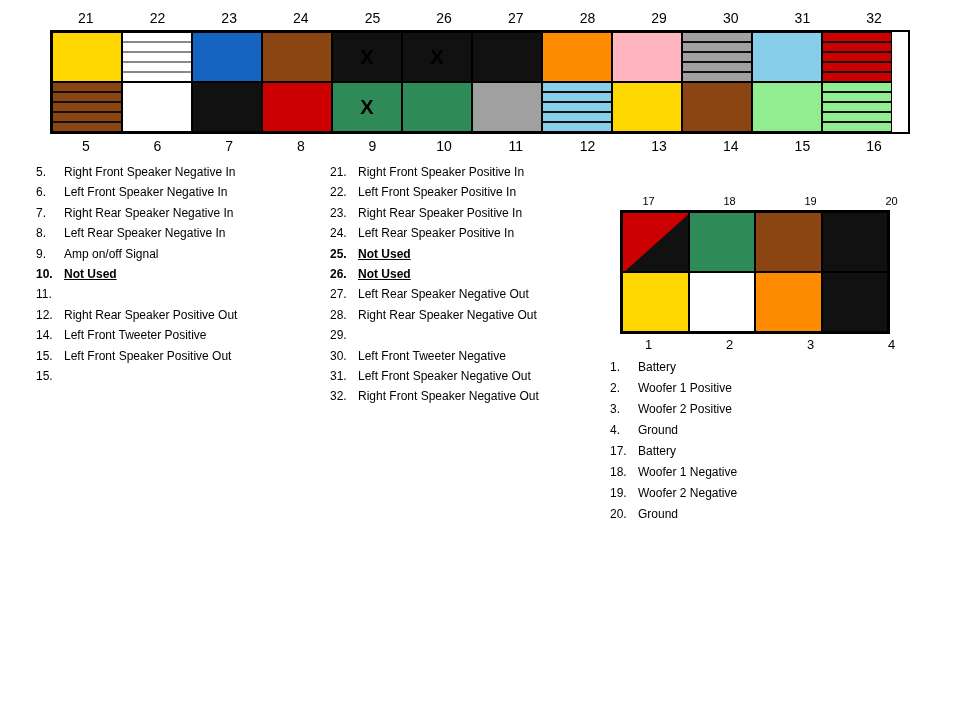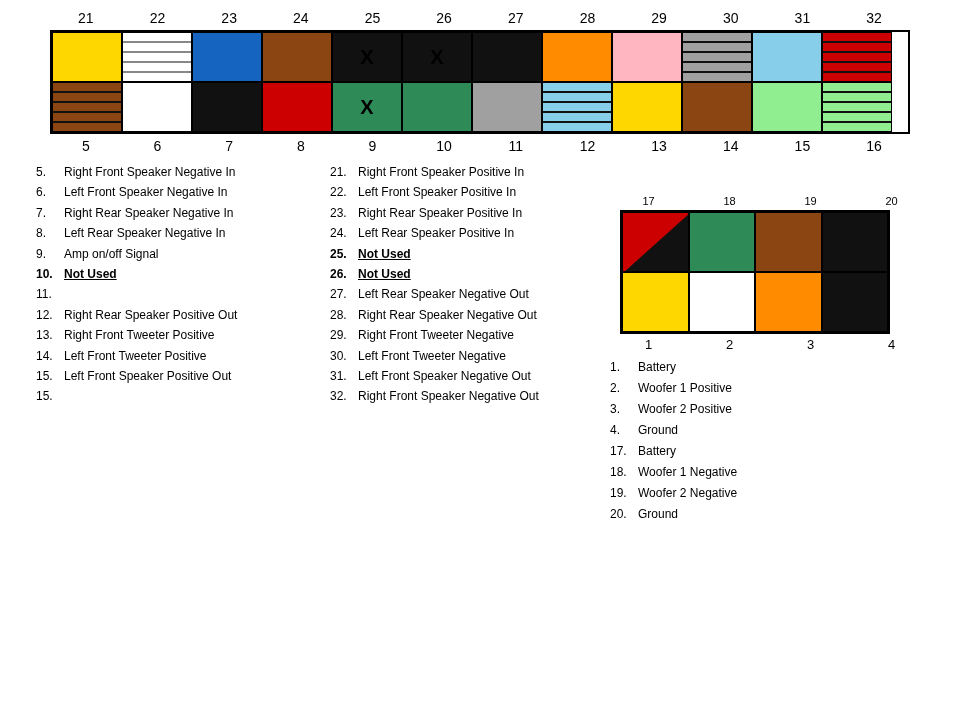--- a/index.html
+++ b/index.html
@@ -363,24 +363,20 @@
         <span class="legend-text bold-underline">Not Used</span>
       </div>
       <div class="legend-item">
         <span class="legend-num">11.</span>
       </div>
       <div class="legend-item">
         <span class="legend-num">12.</span>
         <span class="legend-text">Right Rear Speaker Positive Out</span>
       </div>
       <div class="legend-item">
-        <span class="legend-num">13.</span>
-        <span class="legend-text">Right Front Tweeter Positive</span>
-      </div>
-      <div class="legend-item">
         <span class="legend-num">14.</span>
         <span class="legend-text">Left Front Tweeter Positive</span>
       </div>
       <div class="legend-item">
         <span class="legend-num">15.</span>
         <span class="legend-text">Left Front Speaker Positive Out</span>
       </div>
       <div class="legend-item">
         <span class="legend-num">15.</span>
       </div>
@@ -414,21 +410,20 @@
       <div class="legend-item">
         <span class="legend-num">27.</span>
         <span class="legend-text">Left Rear Speaker Negative Out</span>
       </div>
       <div class="legend-item">
         <span class="legend-num">28.</span>
         <span class="legend-text">Right Rear Speaker Negative Out</span>
       </div>
       <div class="legend-item">
         <span class="legend-num">29.</span>
-        <span class="legend-text">Right Front Tweeter Negative</span>
       </div>
       <div class="legend-item">
         <span class="legend-num">30.</span>
         <span class="legend-text">Left Front Tweeter Negative</span>
       </div>
       <div class="legend-item">
         <span class="legend-num">31.</span>
         <span class="legend-text">Left Front Speaker Negative Out</span>
       </div>
       <div class="legend-item">

